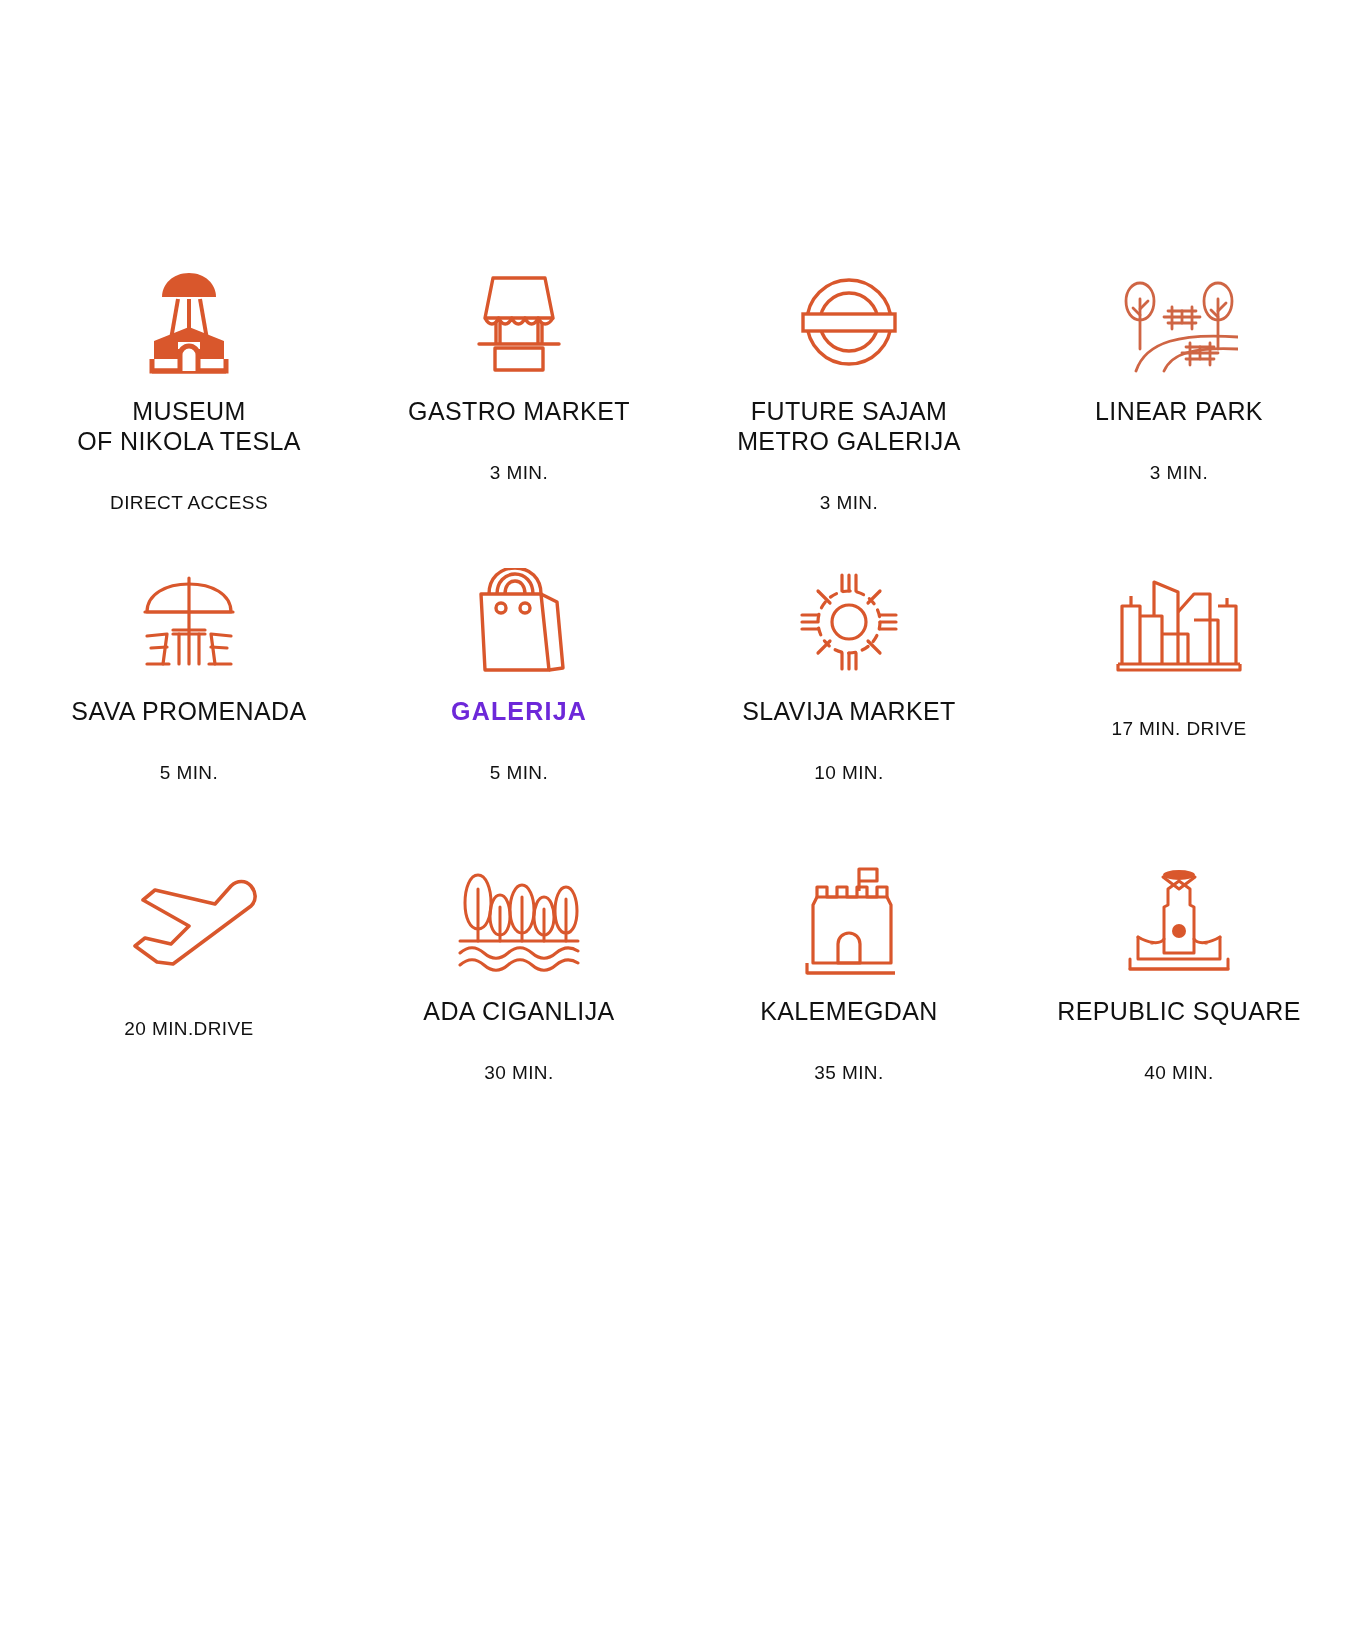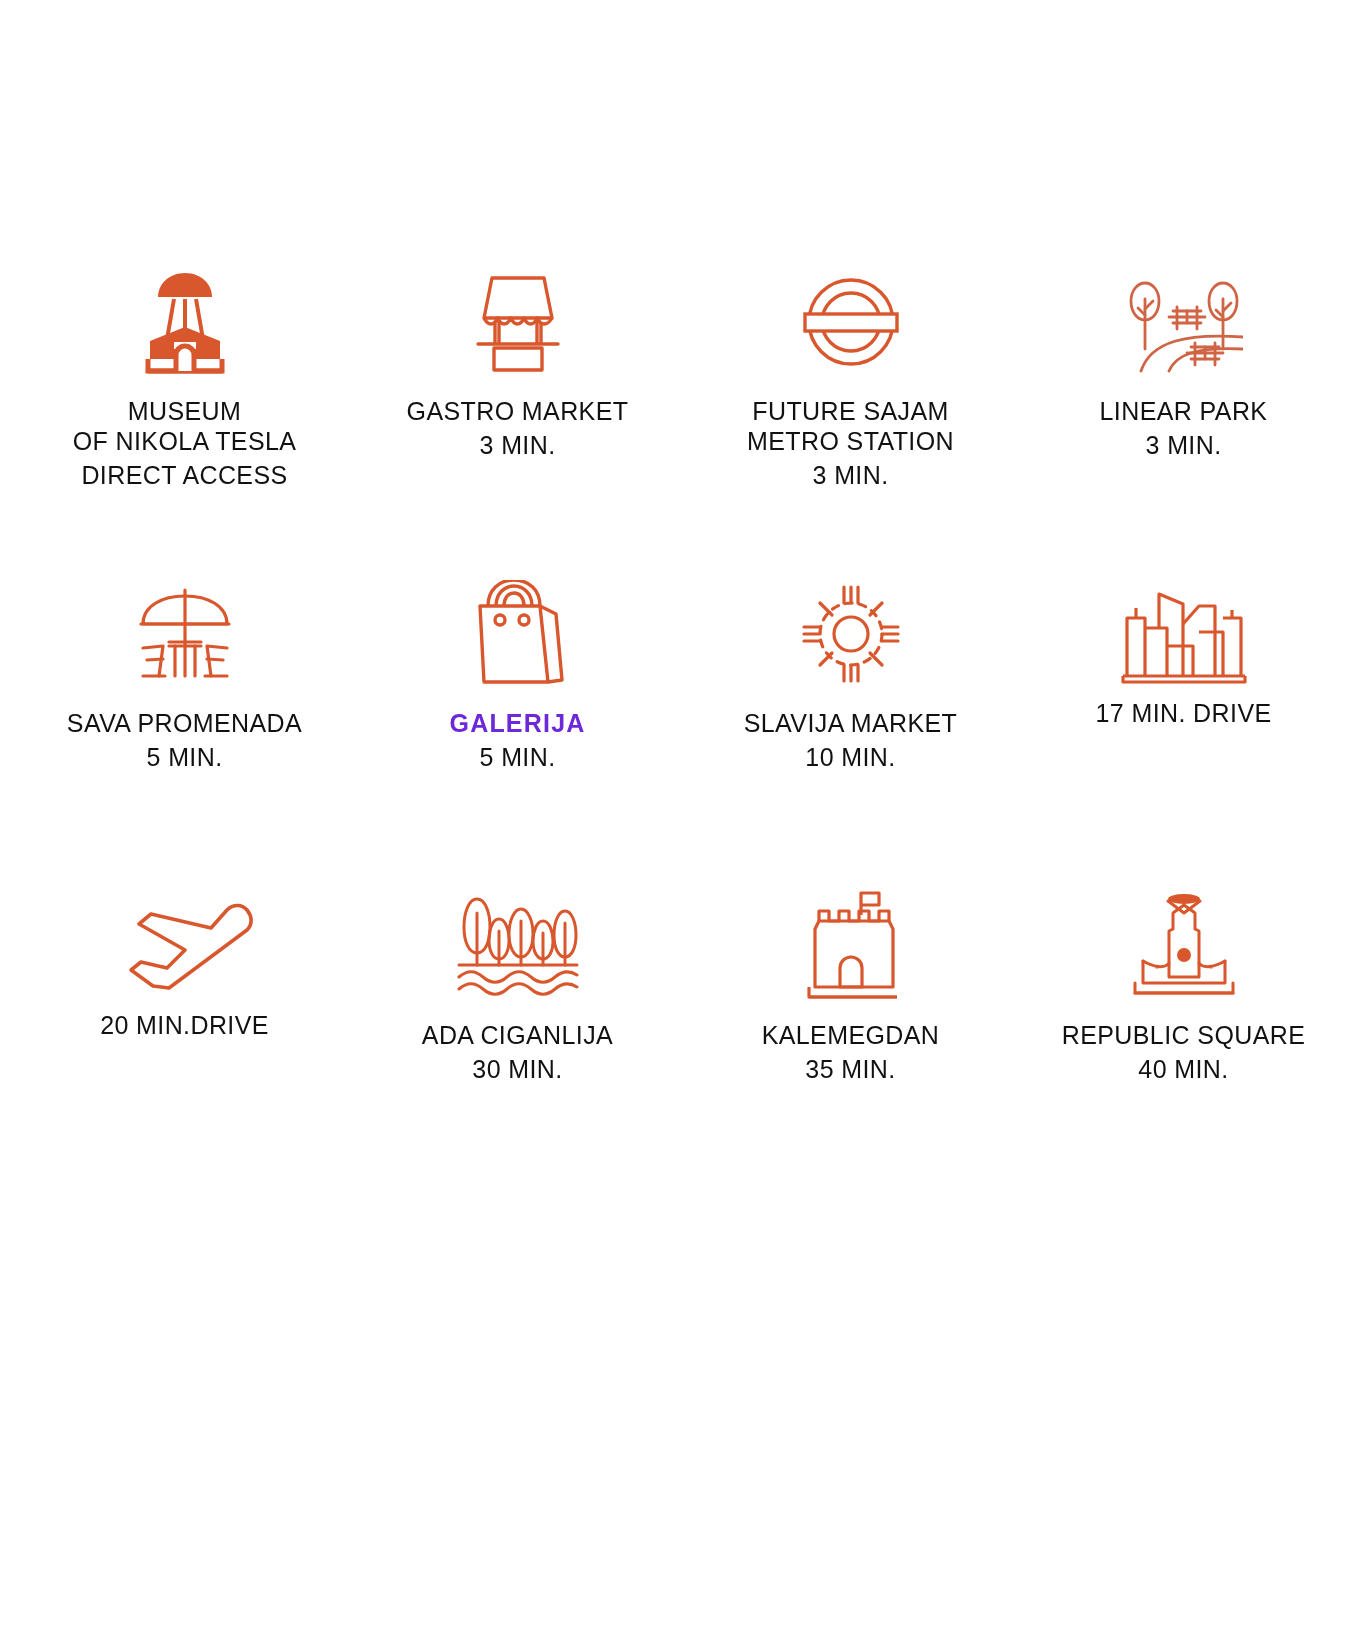--- a/index.html
+++ b/index.html
@@ -27,21 +27,20 @@
   .grid {
     position: absolute;
     left: 24px;
     top: 262px;
     width: 1320px;
     display: grid;
     grid-template-columns: repeat(4, 1fr);
     grid-auto-rows: 300px;
     row-gap: 0px;
     column-gap: 0px;
-    gap: 12px;
   }
 
   .cell {
     display: flex;
     flex-direction: column;
     align-items: center;
     justify-content: flex-start;
     padding: 0 14px;
     box-sizing: border-box;
   }
@@ -68,23 +67,23 @@
     white-space: pre-line;
   }
 
   .title.brand {
     color: #6d28d9;
     font-weight: 700;
     letter-spacing: 1.2px;
   }
 
   .distance {
-    margin-top: 4px;
+    margin-top: 32px;
     text-align: center;
-    font-size: 25px;
+    font-size: 19px;
     line-height: 30px;
     letter-spacing: 0.4px;
     font-weight: 400;
     color: #111111;
   }
 </style>
 </head>
 <body>
 
 <div class="board">
@@ -128,21 +127,21 @@
 
     <div class="cell">
       <div class="icon-wrap">
         <svg width="100" height="100" viewBox="0 0 100 100" fill="none" stroke="#d9572c" stroke-width="3.4">
           <circle cx="50" cy="50" r="42"></circle>
           <circle cx="50" cy="50" r="29"></circle>
           <rect x="4" y="42" width="92" height="17" fill="#ffffff"></rect>
         </svg>
       </div>
       <div class="title">FUTURE SAJAM
-METRO STATION</div>
+METRO GALERIJA</div>
       <div class="distance">3 MIN.</div>
     </div>
 
     <div class="cell">
       <div class="icon-wrap">
         <svg width="118" height="102" viewBox="0 0 118 102" fill="none" stroke="#cf6544" stroke-width="2.8" stroke-linecap="round" stroke-linejoin="round">
           <path d="M20 12 c-8 0-14 8-14 18 c0 11 6 19 14 19 c8 0 14-8 14-19 c0-10-6-18-14-18z"></path>
           <path d="M20 28 L20 78"></path>
           <path d="M20 38 L28 30"></path>
           <path d="M20 44 L13 37"></path>

